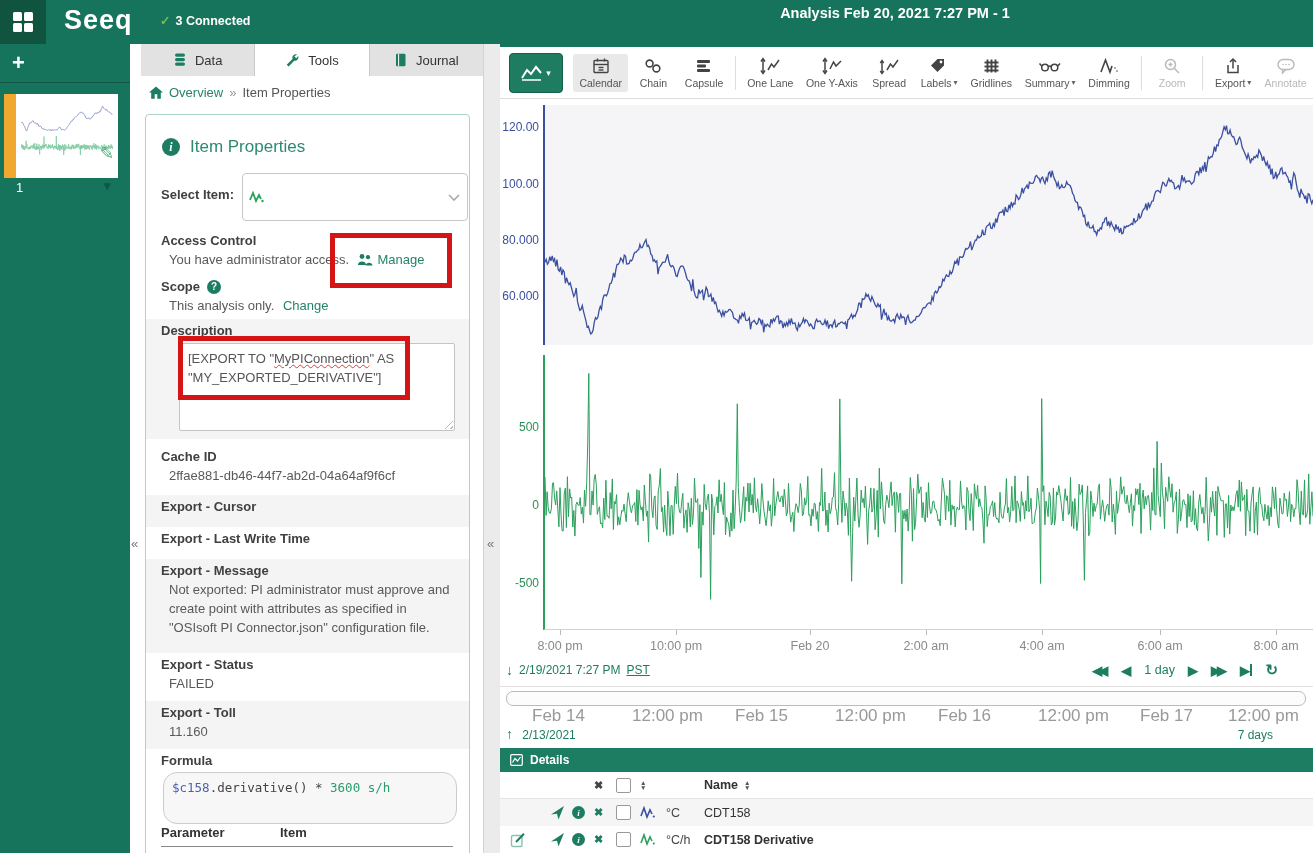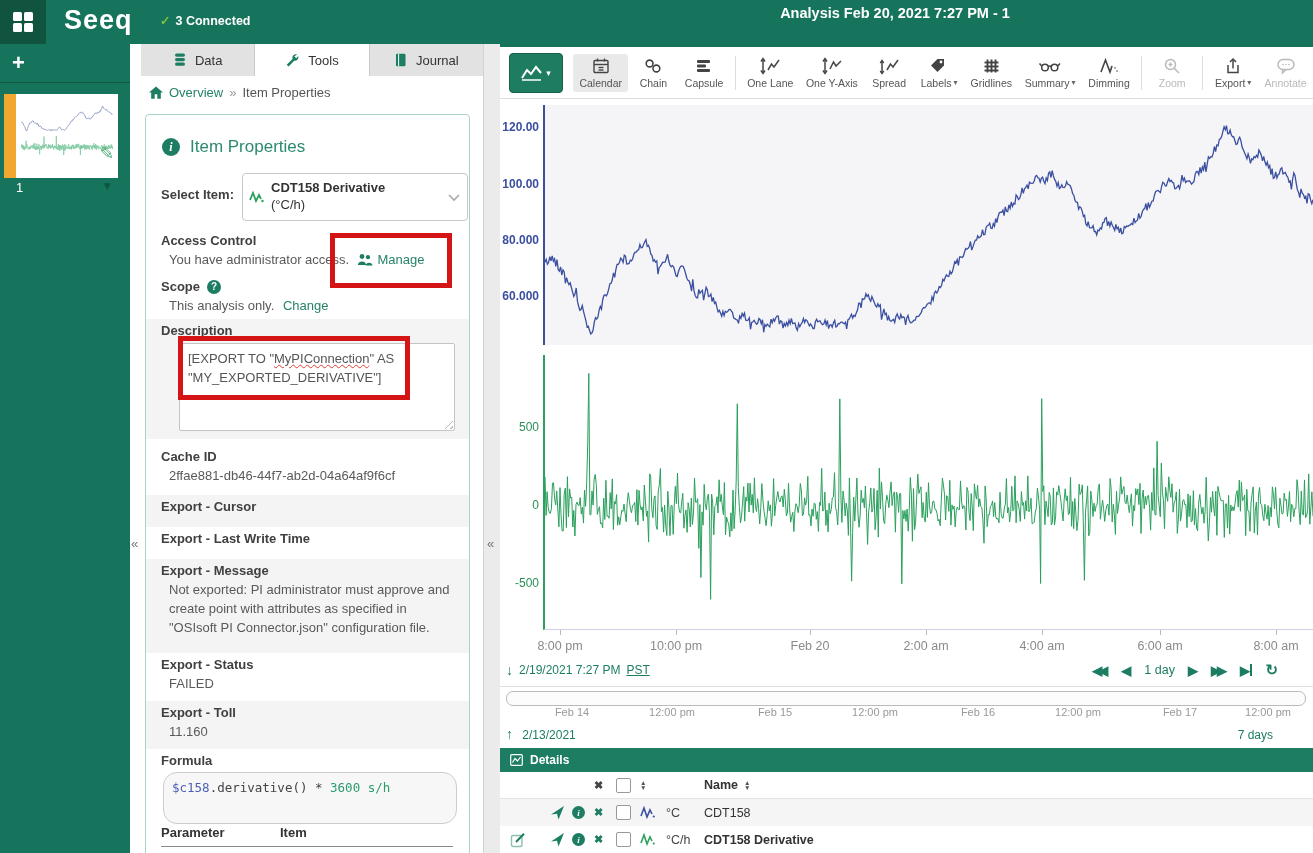--- a/index.html
+++ b/index.html
@@ -74,36 +74,36 @@
   .tbtn .tl{font-size:10.5px;color:#555;white-space:nowrap;display:flex;align-items:center;gap:2px;}
   .tbtn.active{background:#e9e9e9;}
   .tbtn.disabled{color:#b9b9b9;cursor:default;}
   .tbtn.disabled .tl{color:#b9b9b9;}
   .tb-sep{width:1px;height:34px;background:#ddd;margin:0 5px;flex:none;}
   .car{font-size:8px;color:#666;}
   .lane{position:absolute;left:43px;width:770px;box-sizing:border-box;}
   .lane1{top:58px;height:240px;background:#f5f5f7;border-left:2px solid #3b4fa0;}
   .lane2{top:308px;height:275px;background:#fff;border-left:2px solid #2aa05c;border-bottom:1px solid #ccd2e3;}
   .ylab{position:absolute;left:0;width:39px;text-align:right;font-size:12px;}
-  .ylab.blue{color:#3b4fa0;font-weight:bold;} .ylab.green{color:#2a8f57;}
+  .ylab.blue{color:#3b4fa0;} .ylab.green{color:#2a8f57;}
   .xtick{position:absolute;width:1px;height:5px;background:#bbb;top:583px;}
   .xlab{position:absolute;top:592px;width:90px;text-align:center;font-size:12.5px;color:#8a8a8a;}
   .timebar{position:absolute;left:0;top:613px;width:813px;height:24px;}
   .tb-left{position:absolute;left:6px;top:2px;display:flex;align-items:center;gap:6px;color:#1d7d63;font-size:12px;}
   .tb-left .dn{font-size:14px;font-weight:bold;}
   .tz{text-decoration:underline;cursor:pointer;}
   .tb-right{position:absolute;right:35px;top:1px;display:flex;align-items:center;gap:13px;color:#1d7d63;font-size:13px;font-weight:bold;}
   .tb-right .nav{cursor:pointer;display:inline-flex;align-items:center;}
   .dbl i{font-style:normal;} .dbl i+i{margin-left:-4px;}
   .endbar{display:inline-block;width:2.5px;height:12px;background:#1d7d63;margin-left:0px;}
   .dur{font-weight:normal;font-size:12.5px;}
   .refresh{font-size:15px;}
   .ov-div{position:absolute;left:0;top:639px;width:813px;height:1px;background:#e0e0e0;}
   .ov-slider{position:absolute;left:6px;top:644px;width:798px;height:13px;border:1px solid #bbb;border-radius:7px;background:#fcfcfc;cursor:grab;}
-  .ovlab{position:absolute;top:659px;width:80px;text-align:center;font-size:11px;color:#999;}
+  .ovlab{position:absolute;top:659px;width:80px;text-align:left;font-size:17px;color:#999;}
   .ov-bottom{position:absolute;left:6px;top:679px;width:801px;height:20px;color:#1d7d63;font-size:12px;}
   .ov-bottom .up{font-weight:bold;font-size:14px;margin-right:6px;}
   .ov-days{position:absolute;right:40px;top:681px;color:#1d7d63;font-size:12px;}
   
   .dheader{position:absolute;left:0;top:701px;width:813px;height:24px;background:#1d7d63;color:#fff;display:flex;align-items:center;gap:7px;padding-left:10px;box-sizing:border-box;font-size:12px;font-weight:bold;}
   .drow{position:absolute;left:0;width:813px;height:27px;display:grid;grid-template-columns:40px 22px 22px 22px 24px 26px 38px 1fr;align-items:center;padding-left:10px;box-sizing:border-box;font-size:12.5px;color:#333;}
   .drow.hd{top:725px;border-bottom:1px solid #e4e4e4;}
   .drow.r1{top:752px;background:#f5f5f5;}
   .drow.r2{top:779px;}
   .cb{width:13px;height:13px;border:1px solid #999;border-radius:2px;background:#fff;cursor:pointer;}
@@ -198,21 +198,20 @@
       <span class="icirc">i</span>
       <span>Item Properties</span>
     </div>
 
     <div class="sel-lbl lbl">Select Item:</div>
     <div class="sel-box">
       <svg width="16" height="14" viewBox="0 0 16 14">
           <polyline points="1,10 4,3 7,11 10,5 12,9" fill="none" stroke="#2aa05c" stroke-width="1.8"></polyline>
           <circle cx="13.5" cy="11" r="1.2" fill="#2aa05c"></circle>
         </svg>
-      <span class="sel-text"><b>CDT158 Derivative</b><span> (°C/h)</span></span>
       <svg width="14" height="9" viewBox="0 0 14 9" style="margin-left:auto">
           <polyline points="2,2 7,7 12,2" fill="none" stroke="#aaa" stroke-width="1.6"></polyline>
         </svg>
     </div>
 
     <div class="sect" style="top:114px;">
       <div class="lbl">Access Control</div>
       <div class="val"><span>You have administrator access.</span>
         <svg width="16" height="13" viewBox="0 0 16 13" style="margin:0 1px -2px 4px;">
             <circle cx="5" cy="3.5" r="2.4" fill="#1d7d63"></circle>

